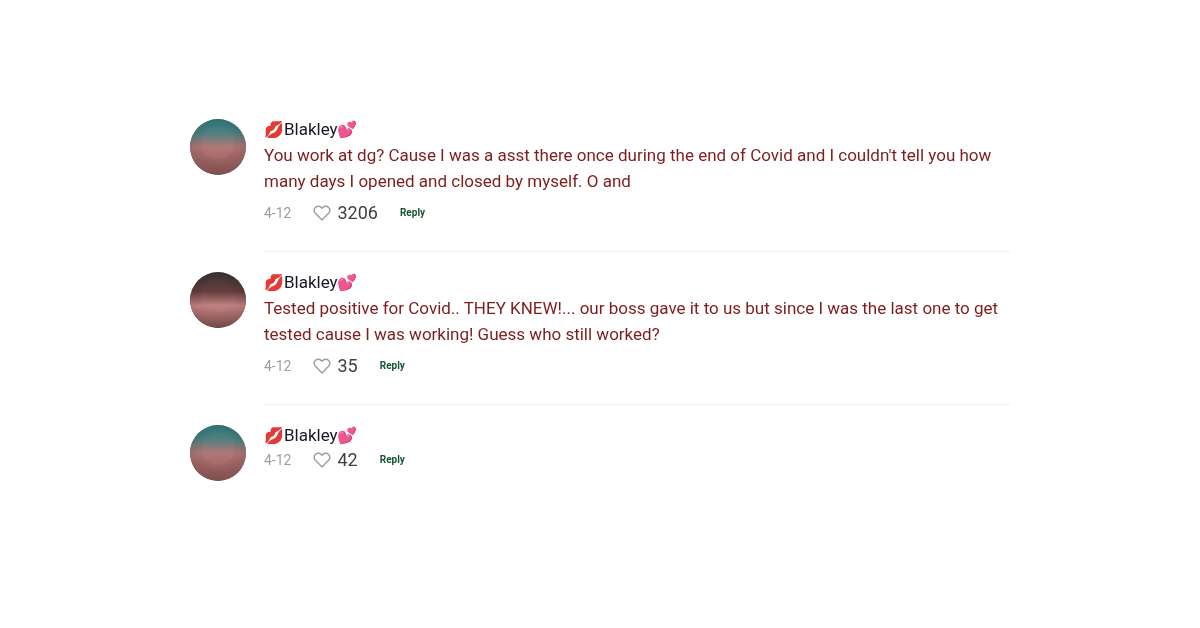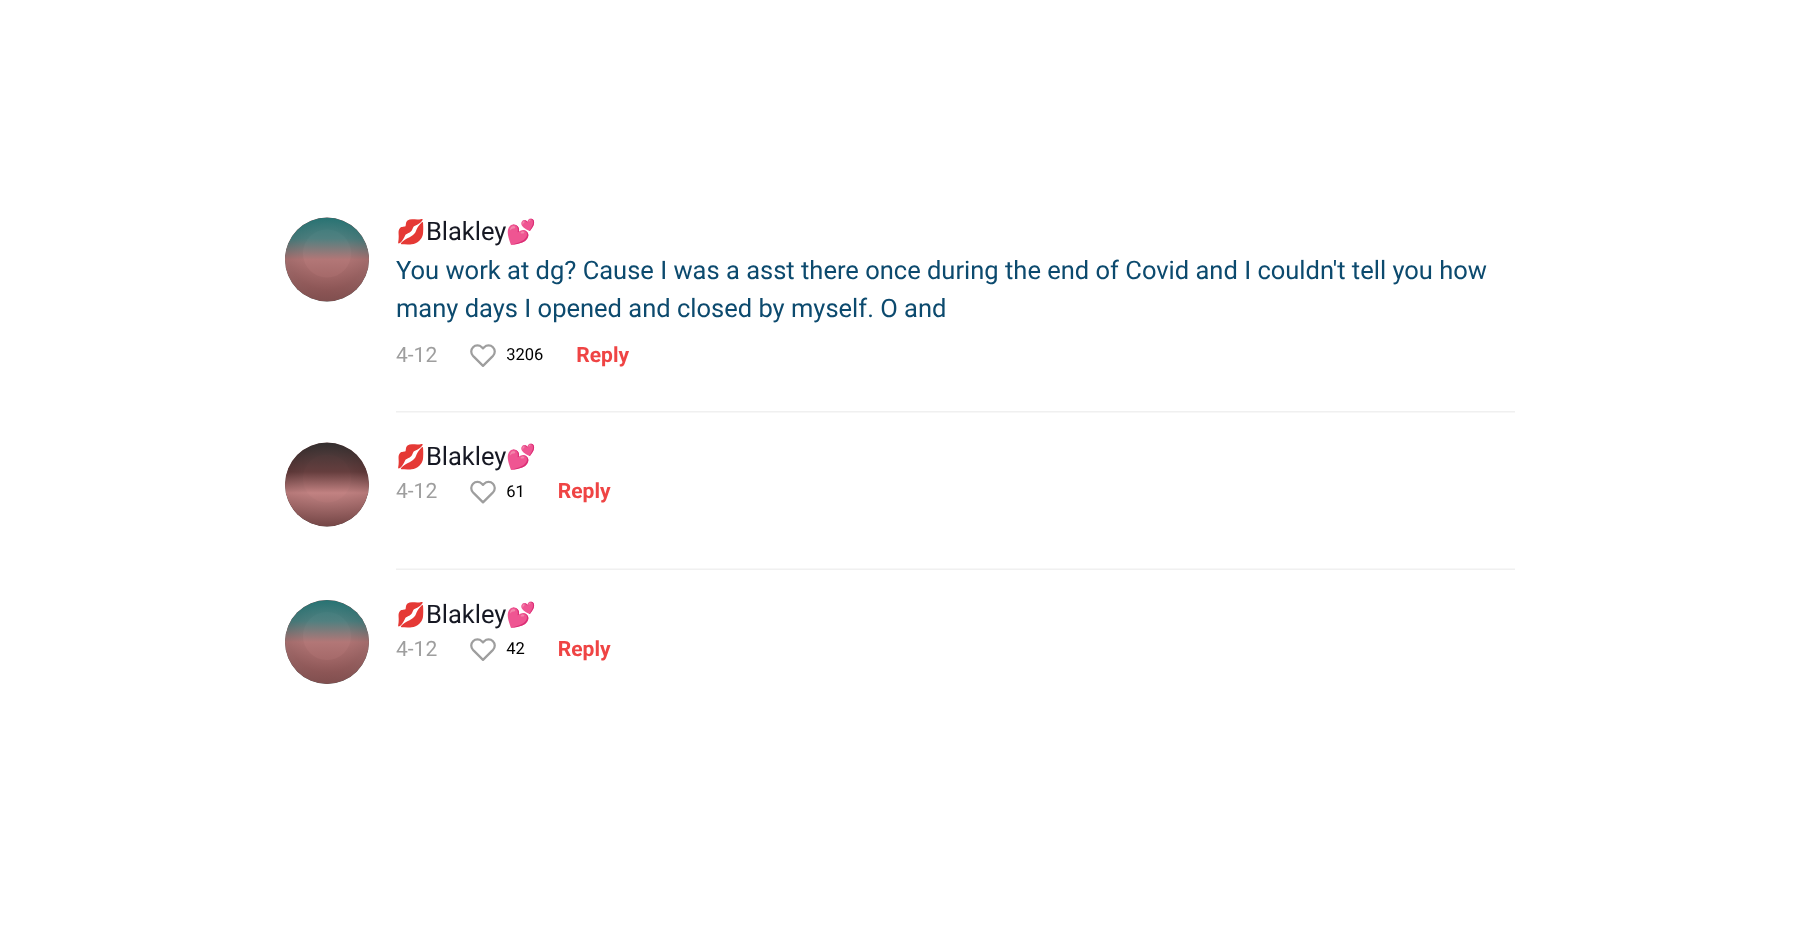--- a/index.html
+++ b/index.html
@@ -122,54 +122,54 @@
     }
 
     .username-emoji {
       font-size: 16px;
       margin-left: 0;
     }
 
     .comment-text {
       font-size: 17px;
       line-height: 1.5;
-      color: #0c4a6e;
+      color: #7f1d1d;
       margin-bottom: 8px;
       max-width: 820px;
     }
 
     .comment-meta {
       display: flex;
       align-items: center;
       gap: 22px;
     }
 
     .meta-date {
       font-size: 14px;
       color: #9e9e9e;
     }
 
     .meta-likes {
       display: flex;
       align-items: center;
       gap: 6px;
-      font-size: 11px;
-      color: #000000;
+      font-size: 18px;
+      color: #404040;
     }
 
     .heart-icon {
       width: 18px;
       height: 18px;
       display: inline-block;
     }
 
     .meta-reply {
-      font-size: 14px;
+      font-size: 10px;
       font-weight: 700;
-      color: #ef4444;
+      color: #14532d;
       cursor: pointer;
     }
 
     .divider {
       border: none;
       border-top: 1px solid #f0f0f0;
       margin: 4px 0 20px 74px;
     }
   </style>
 </head>
@@ -200,27 +200,28 @@
   </div>
     <hr class="divider">
     <div class="comment">
     <div class="avatar avatar-2"></div>
     <div class="comment-body">
       <div class="username-row">
         <span class="username-emoji">💋</span>
         <span class="username">Blakley</span>
         <span class="username-emoji">💕</span>
       </div>
+      <div class="comment-text">Tested positive for Covid.. THEY KNEW!... our boss gave it to us but since I was the last one to get tested cause I was working! Guess who still worked?</div>
       <div class="comment-meta">
         <span class="meta-date">4-12</span>
         <span class="meta-likes">
           <svg class="heart-icon" viewBox="0 0 24 24" fill="none" stroke="#9e9e9e" stroke-width="2" stroke-linecap="round" stroke-linejoin="round">
               <path d="M20.84 4.61a5.5 5.5 0 0 0-7.78 0L12 5.67l-1.06-1.06a5.5 5.5 0 0 0-7.78 7.78l1.06 1.06L12 21.23l7.78-7.78 1.06-1.06a5.5 5.5 0 0 0 0-7.78z"></path>
             </svg>
-          <span>61</span>
+          <span>35</span>
         </span>
         <span class="meta-reply">Reply</span>
       </div>
     </div>
   </div>
     <hr class="divider">
     <div class="comment">
     <div class="avatar avatar-3"></div>
     <div class="comment-body">
       <div class="username-row">

